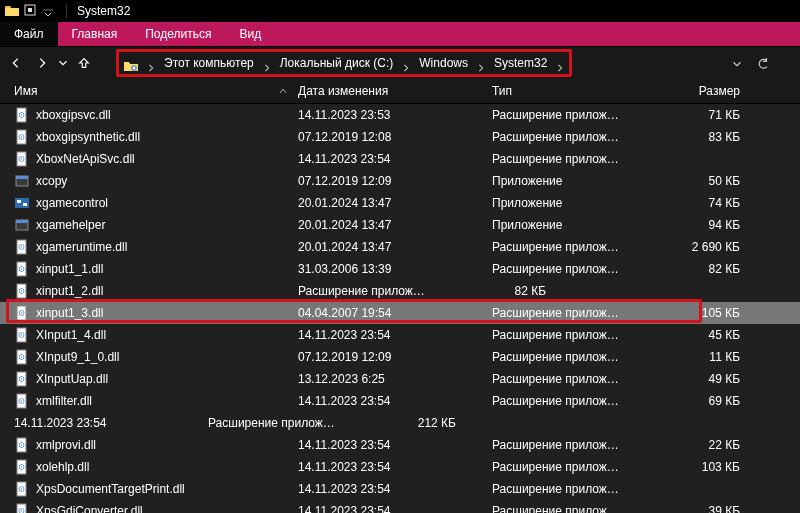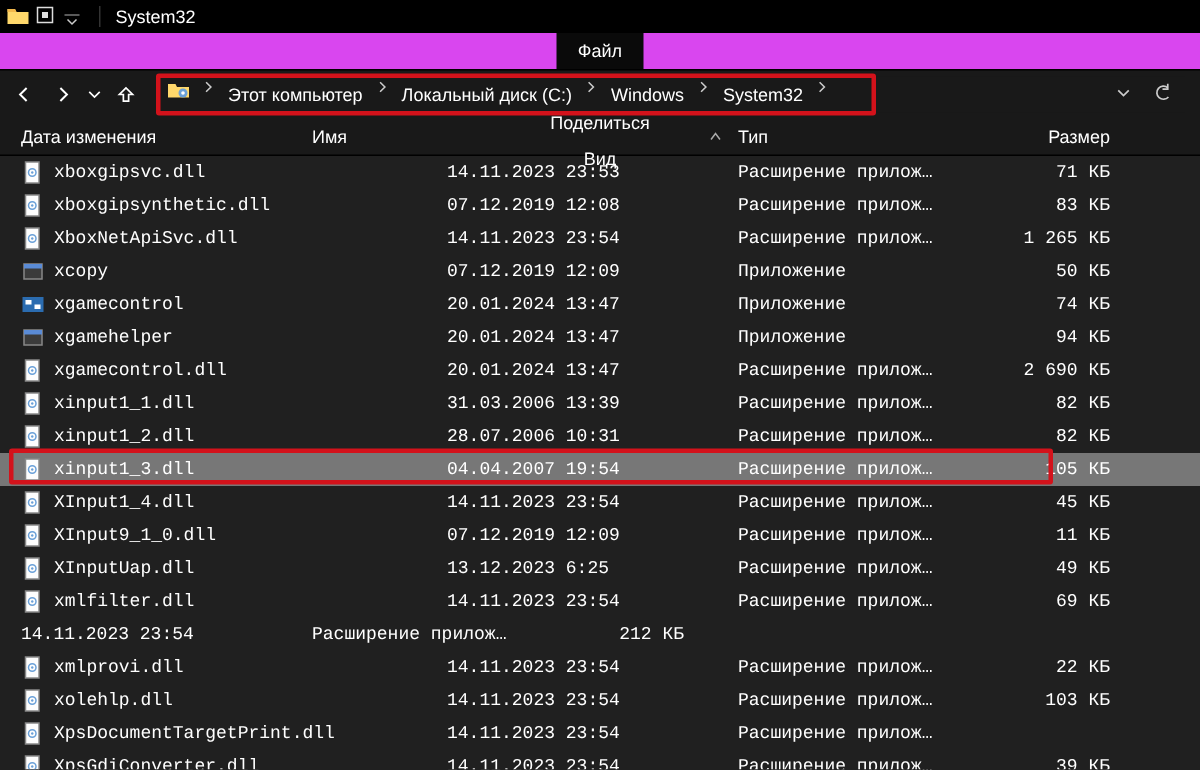--- a/index.html
+++ b/index.html
@@ -4,45 +4,45 @@
 <style>
   * { margin: 0; padding: 0; box-sizing: border-box; }
   html, body { width: 800px; height: 513px; background: #202020; font-family: "Segoe UI", Arial, sans-serif; font-size: 12px; color: #fff; overflow: hidden; }
   
   .titlebar { display: flex; align-items: center; height: 22px; background: #000; padding: 0 4px; gap: 6px; }
   .titlebar .qat { display: flex; gap: 2px; align-items: center; }
   .titlebar .qat .icon { width: 16px; height: 16px; display: flex; align-items: center; justify-content: center; }
   .titlebar .sep { width: 1px; height: 14px; background: #333; margin: 0 4px; }
   .titlebar .title { font-size: 12px; color: #fff; }
   
-  .ribbon-tabs { display: flex; align-items: center; height: 24px; background: #d946ef; flex-direction: column; }
+  .ribbon-tabs { display: flex; align-items: center; height: 24px; background: #be185d; }
   .ribbon-tabs .tab { padding: 0 14px; height: 24px; line-height: 24px; font-size: 12px; color: #fff; }
   .ribbon-tabs .tab.file { background: #0a0a0a; }
   
   .navrow { display: flex; align-items: center; height: 32px; background: #191919; border-top: 1px solid #000; padding-right: 6px; }
   .navrow .navbtns { display: flex; align-items: center; gap: 2px; padding: 0 4px; }
   .navrow .navbtn { width: 24px; height: 24px; display: flex; align-items: center; justify-content: center; color: #fff; }
   .navrow .navbtn svg { width: 14px; height: 14px; }
-  .addressbox { flex: 1; display: flex; align-items: flex-start; height: 24px; margin: 0 4px; background: #191919; position: relative; }
+  .addressbox { flex: 1; display: flex; align-items: flex-end; height: 24px; margin: 0 16px; background: #191919; position: relative; }
   .addressbox .highlight { position: absolute; left: 0; top: -2px; right: 206px; bottom: -2px; border: 3px solid #d3121b; border-radius: 2px; pointer-events: none; }
   .addressbox .crumb { display: flex; align-items: center; height: 24px; padding: 0 6px; color: #fff; font-size: 12px; white-space: nowrap; }
   .addressbox .chev { width: 14px; display: flex; align-items: center; justify-content: center; color: #bbb; }
   .addressbox .folder-icon { width: 18px; height: 18px; margin: 0 4px 0 6px; display: flex; align-items: center; justify-content: center; }
   .addressbox .right-buttons { margin-left: auto; display: flex; gap: 4px; padding-right: 4px; }
   .addressbox .right-buttons .navbtn { width: 22px; height: 22px; }
   
   .headerrow { display: flex; align-items: center; height: 26px; background: #191919; border-bottom: 1px solid #000; padding-left: 14px; }
   .headerrow .col { font-size: 12px; color: #fff; display: flex; align-items: center; gap: 4px; }
   .col-name { width: 284px; }
   .col-date { width: 194px; }
   .col-type { width: 132px; }
   .col-size { width: 140px; justify-content: flex-end; padding-right: 24px; }
   .headerrow .sorticon { width: 14px; display: flex; justify-content: center; margin-left: auto; margin-right: 8px; }
   
-  .filelist { height: calc(513px - 22px - 24px - 32px - 26px); overflow: hidden; background: #202020; font-family: Liberation Mono, monospace; }
+  .filelist { height: calc(513px - 22px - 24px - 32px - 26px); overflow: hidden; background: #202020; }
   .filelist-inner { position: relative; }
   .row { display: flex; align-items: center; height: 22px; padding-left: 14px; color: #fff; font-size: 12px; }
   .row .cell { overflow: hidden; text-overflow: ellipsis; white-space: nowrap; }
   .row.selected { background: #777; }
   .row .icon { width: 16px; height: 16px; margin-right: 6px; flex-shrink: 0; display: flex; align-items: center; justify-content: center; }
   .row .c-name { width: 284px; display: flex; align-items: center; }
   .row .c-date { width: 194px; color: #fff; }
   .row .c-type { width: 132px; color: #fff; }
   .row .c-size { width: 140px; text-align: right; padding-right: 24px; }
   .highlight-row { position: absolute; left: 6px; right: 98px; border: 3px solid #d3121b; border-radius: 2px; pointer-events: none; }
@@ -155,31 +155,31 @@
         <svg viewBox="0 0 16 16">
             <path d="M12 4a5 5 0 10.5 7" fill="none" stroke="#ccc" stroke-width="1.3"></path>
             <path d="M12 1v4h-4" fill="none" stroke="#ccc" stroke-width="1.3"></path>
           </svg>
       </div>
     </div>
   </div>
 </div>
 
 <div class="headerrow">
-  <div class="col col-date">
-    <span>Дата изменения</span>
-  </div>
   <div class="col col-name">
     <span>Имя</span>
     <span class="sorticon">
         <svg width="10" height="10" viewBox="0 0 10 10">
           <path d="M2 7l3-4 3 4" fill="none" stroke="#aaa"></path>
         </svg>
       </span>
   </div>
+  <div class="col col-date">
+    <span>Дата изменения</span>
+  </div>
   <div class="col col-type">
     <span>Тип</span>
   </div>
   <div class="col col-size">
     <span>Размер</span>
   </div>
 </div>
 
 <div class="filelist">
   <div class="filelist-inner" id="filelist">
@@ -219,21 +219,20 @@
             <svg viewBox="0 0 16 16">
               <rect x="3" y="1" width="9" height="14" fill="#fdfdfd" stroke="#888"></rect>
               <circle cx="7.5" cy="8" r="2.5" fill="none" stroke="#6aa0d8"></circle>
               <circle cx="7.5" cy="8" r="0.8" fill="#6aa0d8"></circle>
             </svg>
           </span>
           <span>XboxNetApiSvc.dll</span>
         </div>
         <div class="c-date cell">14.11.2023 23:54</div>
         <div class="c-type cell">Расширение прилож…</div>
-        <div class="c-size cell">1 265 КБ</div>
       </div>
       <div class="row">
         <div class="c-name cell">
           <span class="icon">
             <svg viewBox="0 0 16 16">
               <rect x="2" y="3" width="12" height="10" fill="#3b3b3b" stroke="#888"></rect>
               <rect x="2" y="3" width="12" height="3" fill="#5a8bd6"></rect>
             </svg>
           </span>
           <span>xcopy</span>
@@ -273,21 +272,21 @@
       </div>
       <div class="row">
         <div class="c-name cell">
           <span class="icon">
             <svg viewBox="0 0 16 16">
               <rect x="3" y="1" width="9" height="14" fill="#fdfdfd" stroke="#888"></rect>
               <circle cx="7.5" cy="8" r="2.5" fill="none" stroke="#6aa0d8"></circle>
               <circle cx="7.5" cy="8" r="0.8" fill="#6aa0d8"></circle>
             </svg>
           </span>
-          <span>xgamecontrol.dll</span>
+          <span>xgameruntime.dll</span>
         </div>
         <div class="c-date cell">20.01.2024 13:47</div>
         <div class="c-type cell">Расширение прилож…</div>
         <div class="c-size cell">2 690 КБ</div>
       </div>
       <div class="row">
         <div class="c-name cell">
           <span class="icon">
             <svg viewBox="0 0 16 16">
               <rect x="3" y="1" width="9" height="14" fill="#fdfdfd" stroke="#888"></rect>
@@ -305,21 +304,20 @@
         <div class="c-name cell">
           <span class="icon">
             <svg viewBox="0 0 16 16">
               <rect x="3" y="1" width="9" height="14" fill="#fdfdfd" stroke="#888"></rect>
               <circle cx="7.5" cy="8" r="2.5" fill="none" stroke="#6aa0d8"></circle>
               <circle cx="7.5" cy="8" r="0.8" fill="#6aa0d8"></circle>
             </svg>
           </span>
           <span>xinput1_2.dll</span>
         </div>
-        <div class="c-date cell">28.07.2006 10:31</div>
         <div class="c-type cell">Расширение прилож…</div>
         <div class="c-size cell">82 КБ</div>
       </div>
       <div class="row selected">
         <div class="c-name cell">
           <span class="icon">
             <svg viewBox="0 0 16 16">
               <rect x="3" y="1" width="9" height="14" fill="#fdfdfd" stroke="#888"></rect>
               <circle cx="7.5" cy="8" r="2.5" fill="none" stroke="#6aa0d8"></circle>
               <circle cx="7.5" cy="8" r="0.8" fill="#6aa0d8"></circle>

